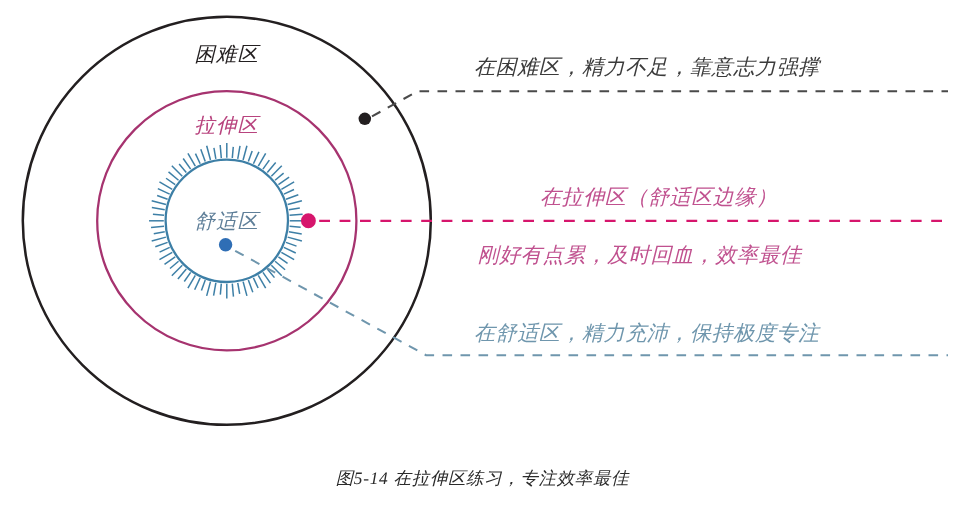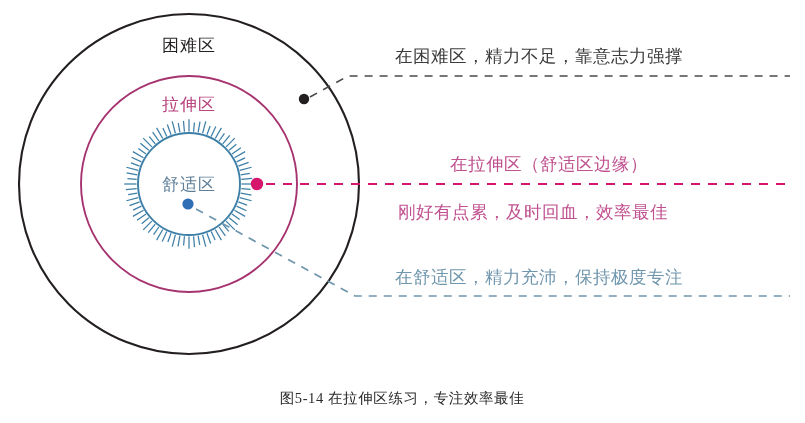--- a/index.html
+++ b/index.html
@@ -13,20 +13,21 @@
     font-family: "Liberation Sans", "DejaVu Sans", sans-serif;
     overflow: hidden;
     position: relative;
   }
   #figure {
     position: absolute;
     left: 0;
     top: 0;
     width: 805px;
     height: 326px;
+    font-style: italic;
   }
   .diagram-svg {
     display: block;
   }
   .zone-label {
     font-family: "Liberation Sans", "DejaVu Sans", sans-serif;
     font-size: 17px;
     letter-spacing: 1px;
   }
   .callout-text {

